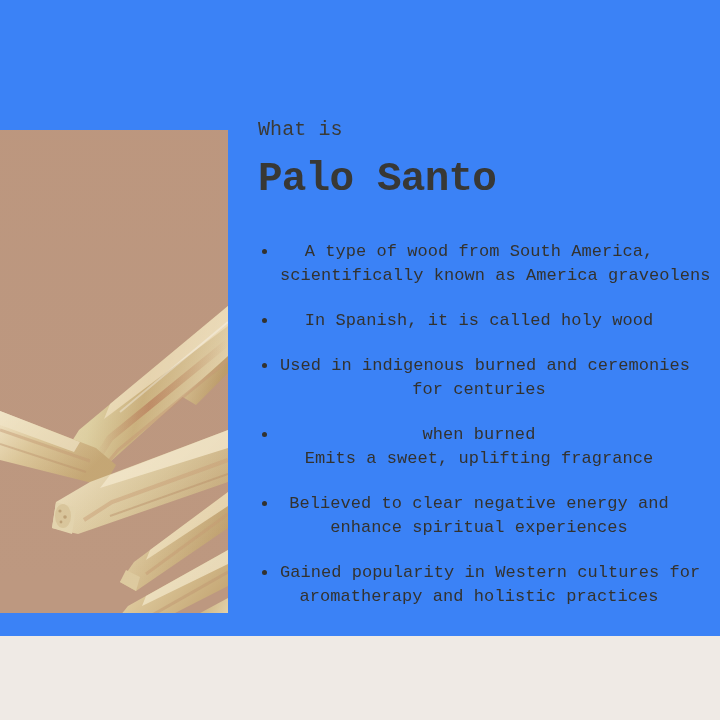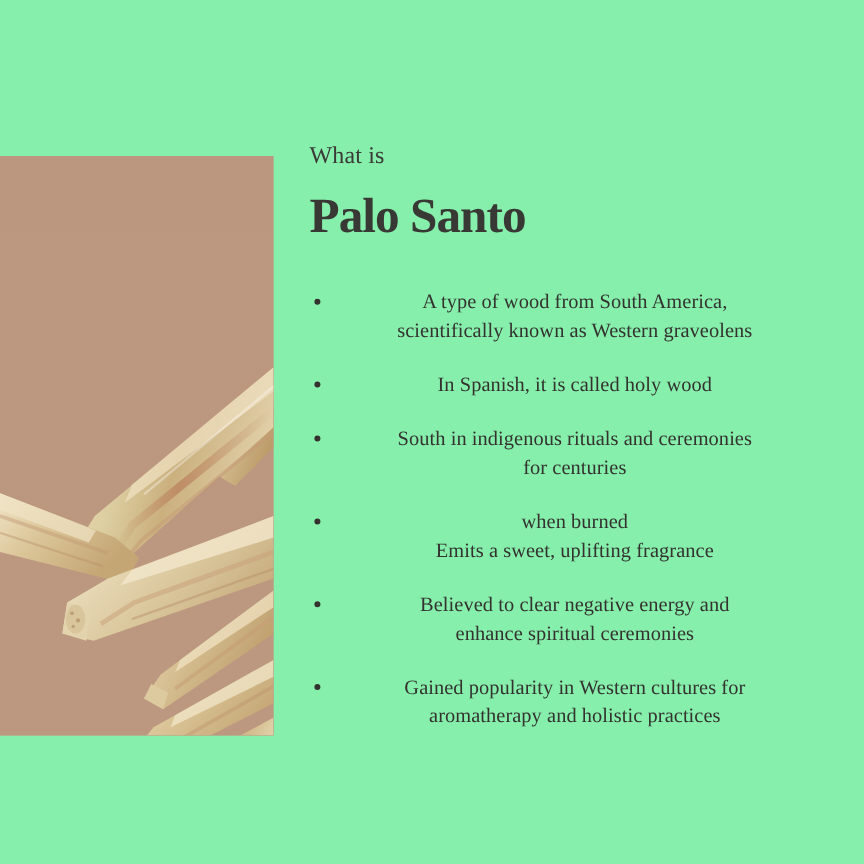--- a/index.html
+++ b/index.html
@@ -3,24 +3,24 @@
 <meta charset="utf-8">
 <style>
   html, body {
     margin: 0;
     padding: 0;
     background: #efeae5;
   }
   .page {
     position: relative;
     width: 720px;
-    height: 720px;
-    background: #86efac;
+    height: 636px;
+    background: #3b82f6;
     overflow: hidden;
-    font-family: Liberation Serif, serif;
+    font-family: Liberation Mono, monospace;
     -webkit-font-smoothing: antialiased;
   }
 
   
   .photo-panel {
     position: absolute;
     left: 0;
     top: 130px;
     width: 228px;
     height: 483px;
@@ -189,40 +189,40 @@
   </div>
 
   <div class="content">
     <div class="eyebrow">What is</div>
     <div class="headline">Palo Santo</div>
 
     <ul class="bullets">
       <li class="bullet">
         <span class="dot"></span>
         <span class="line">A type of wood from South America,</span>
-        <span class="line">scientifically known as Western graveolens</span>
+        <span class="line">scientifically known as America graveolens</span>
       </li>
       <li class="bullet">
         <span class="dot"></span>
         <span class="line">In Spanish, it is called holy wood</span>
       </li>
       <li class="bullet">
         <span class="dot"></span>
-        <span class="line">South in indigenous rituals and ceremonies</span>
+        <span class="line">Used in indigenous burned and ceremonies</span>
         <span class="line">for centuries</span>
       </li>
       <li class="bullet">
         <span class="dot"></span>
         <span class="line">when burned</span>
         <span class="line">Emits a sweet, uplifting fragrance</span>
       </li>
       <li class="bullet">
         <span class="dot"></span>
         <span class="line">Believed to clear negative energy and</span>
-        <span class="line">enhance spiritual ceremonies</span>
+        <span class="line">enhance spiritual experiences</span>
       </li>
       <li class="bullet">
         <span class="dot"></span>
         <span class="line">Gained popularity in Western cultures for</span>
         <span class="line">aromatherapy and holistic practices</span>
       </li>
     </ul>
   </div>
 
 </div>

